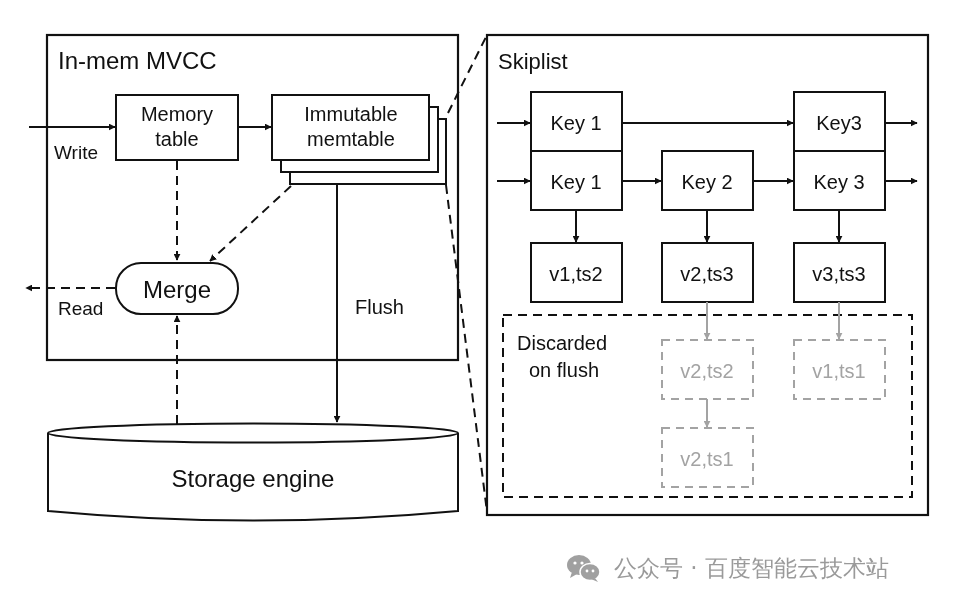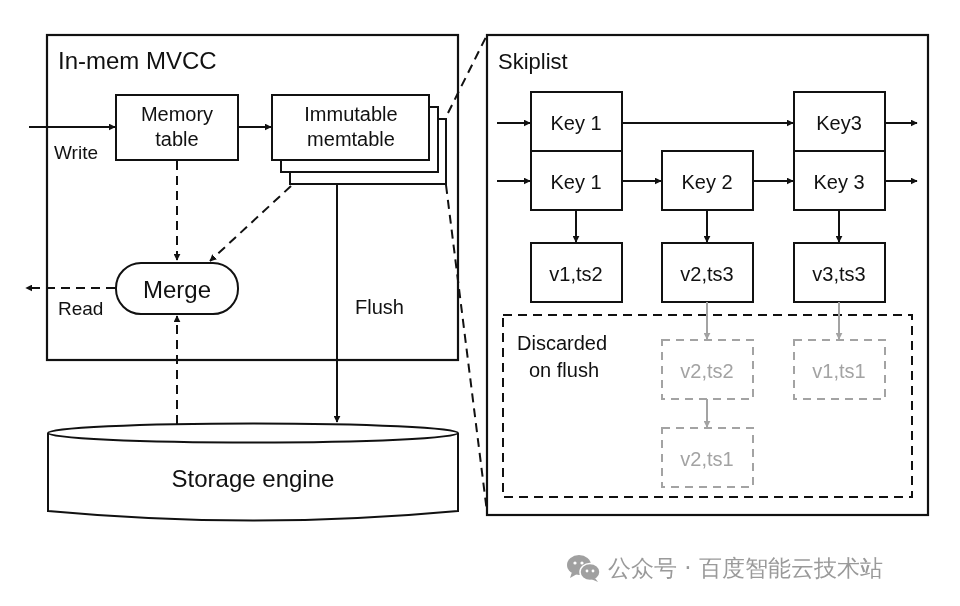--- a/index.html
+++ b/index.html
@@ -1,20 +1,20 @@
 <!DOCTYPE html>
 <html><head>
 <meta charset="utf-8">
 <style>
   html, body { margin: 0; padding: 0; background: #ffffff; }
   body { width: 960px; height: 606px; position: relative; overflow: hidden; font-family: "Liberation Sans", sans-serif; }
   svg { position: absolute; left: 0; top: 0; }
   .t { font-family: "Liberation Sans", sans-serif; fill: #111; }
   .gray { fill: #a3a3a3; }
-  .wm { position: absolute; left: 566px; top: 551px; height: 34px; display: flex; align-items: center; gap: 6px; color: #9a9a9a; font-size: 23px; font-family: "DejaVu Sans", sans-serif; }
+  .wm { position: absolute; left: 566px; top: 551px; height: 34px; display: flex; align-items: center; gap: 12px; color: #9a9a9a; font-size: 23px; font-family: "DejaVu Sans", sans-serif; }
   .wm-icon { width: 36px; height: 30px; position: relative; }
 </style>
 </head>
 <body>
 
 <svg width="960" height="606" viewBox="0 0 960 606">
   <defs>
     <marker id="ah" viewBox="0 0 10 10" refX="9" refY="5" markerWidth="7" markerHeight="7" orient="auto-start-reverse" markerUnits="userSpaceOnUse">
       <path d="M0,0 L10,5 L0,10 z" fill="#111"></path>
     </marker>

